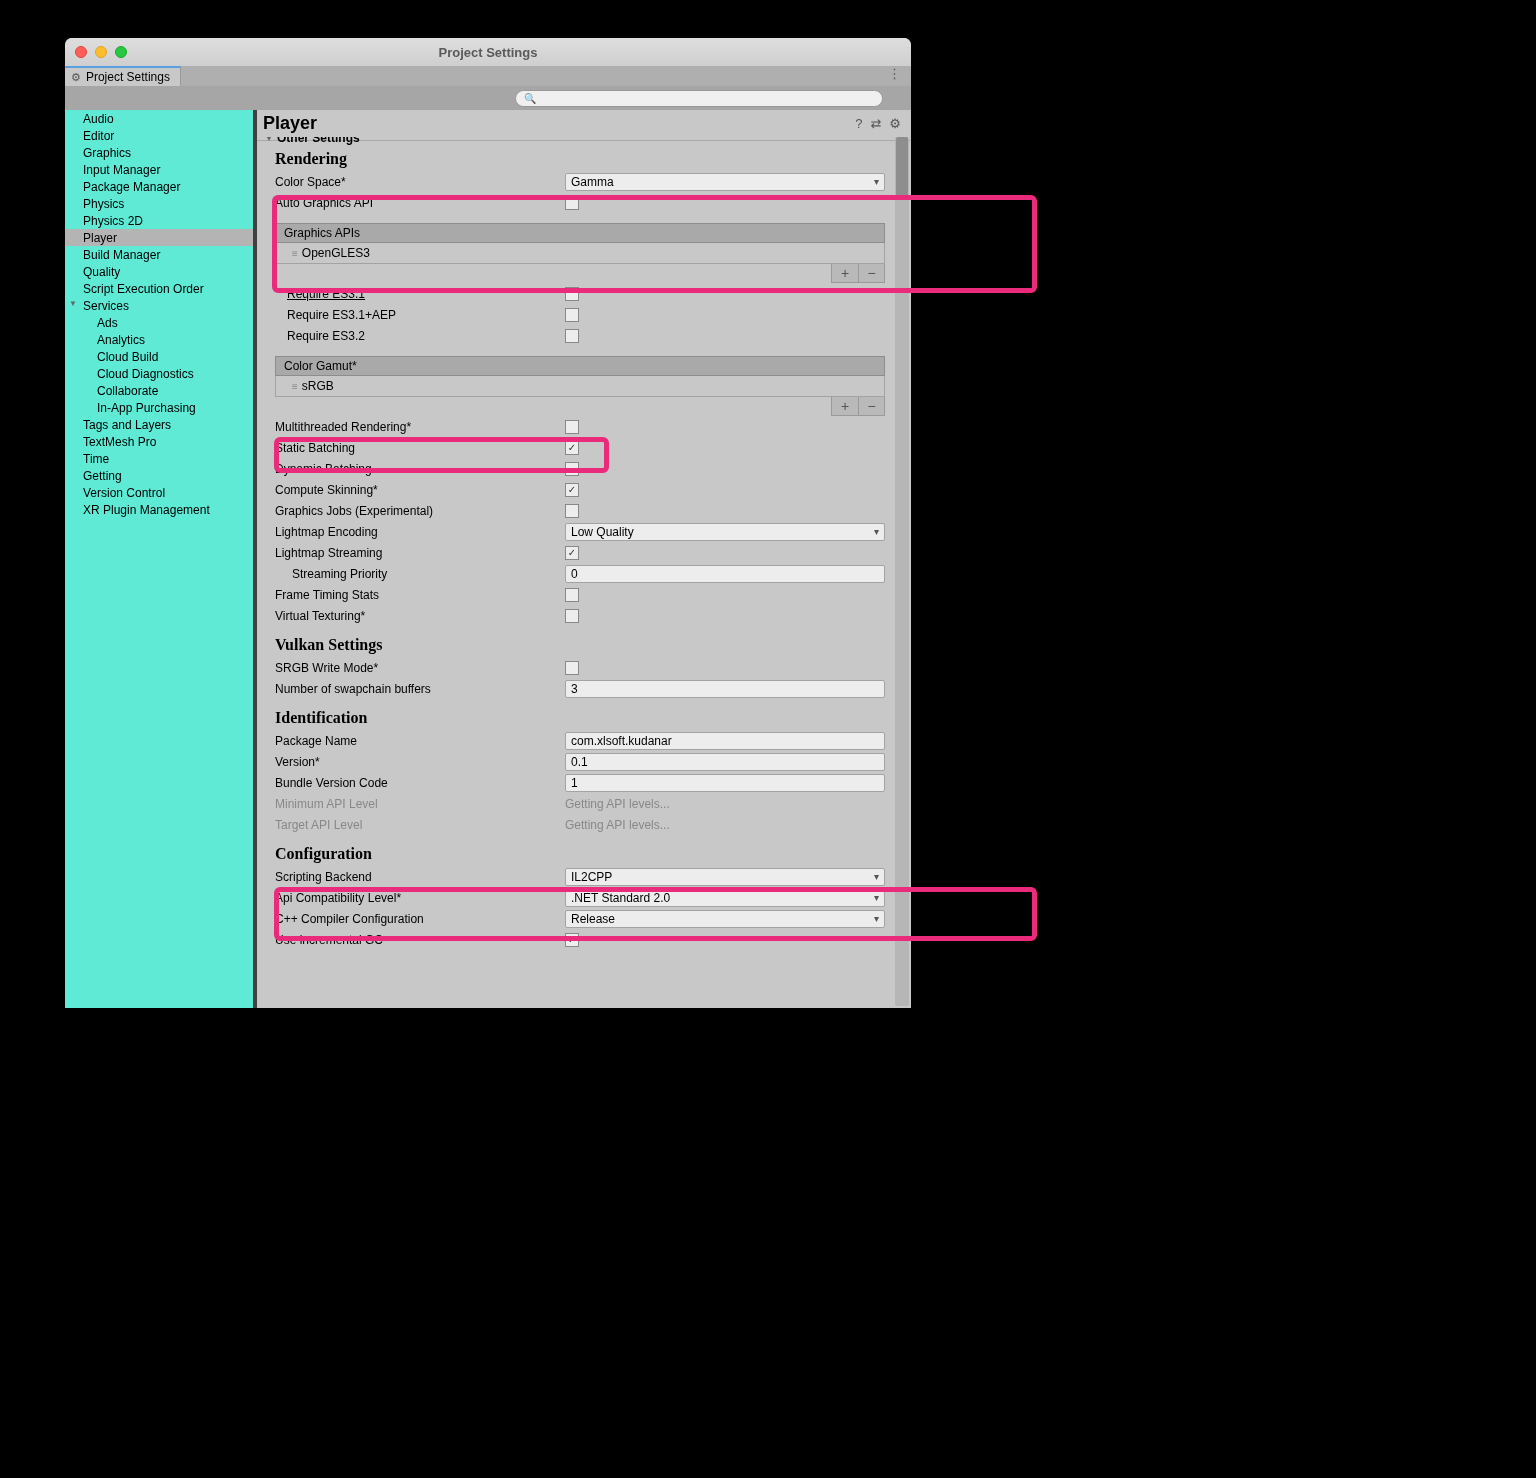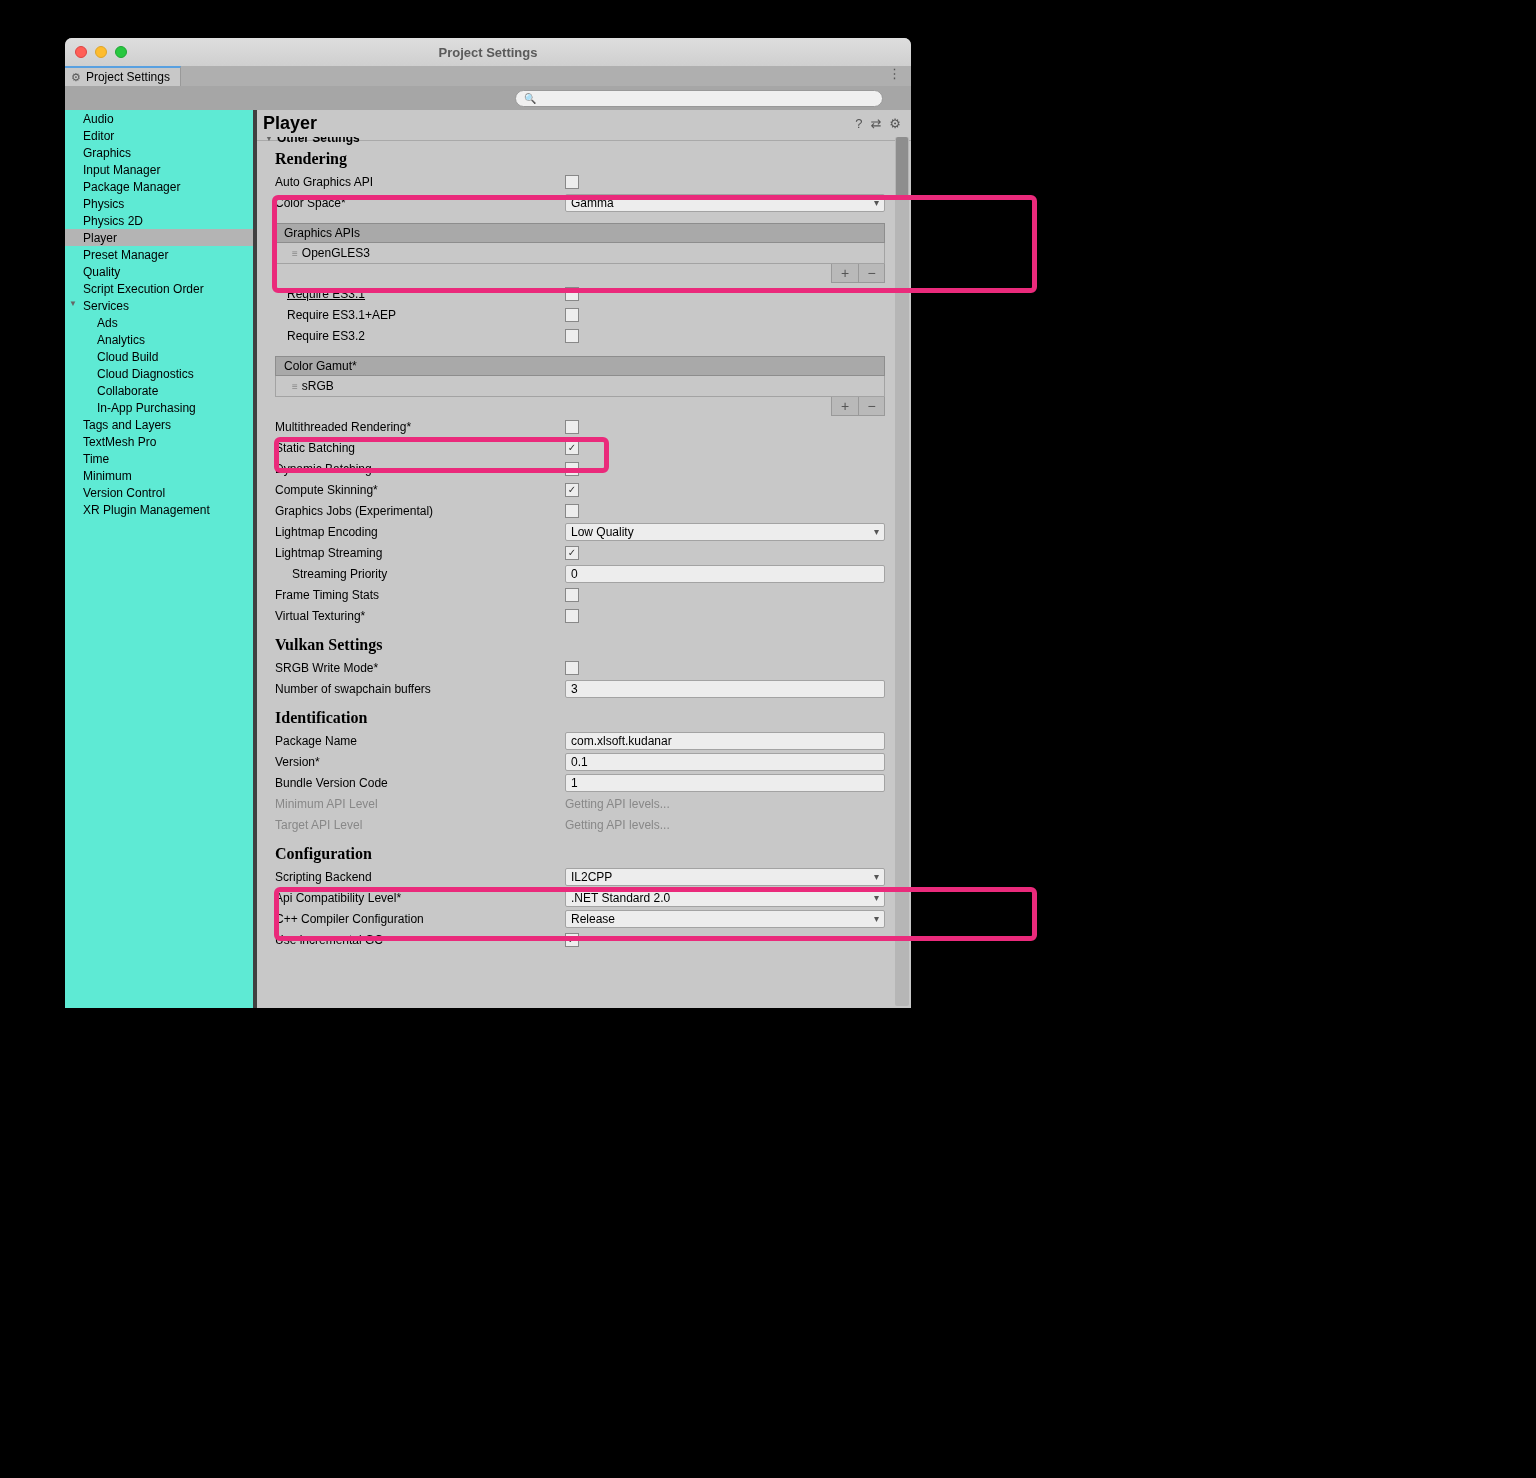--- a/index.html
+++ b/index.html
@@ -89,34 +89,34 @@
 
     <div class="sidebar">
       <div class="side-item">Audio</div>
       <div class="side-item">Editor</div>
       <div class="side-item">Graphics</div>
       <div class="side-item">Input Manager</div>
       <div class="side-item">Package Manager</div>
       <div class="side-item">Physics</div>
       <div class="side-item">Physics 2D</div>
       <div class="side-item sel">Player</div>
-      <div class="side-item">Preset Manager</div>
+      <div class="side-item">Build Manager</div>
       <div class="side-item">Quality</div>
       <div class="side-item">Script Execution Order</div>
       <div class="side-item expand">Services</div>
       <div class="side-item side-sub">Ads</div>
       <div class="side-item side-sub">Analytics</div>
       <div class="side-item side-sub">Cloud Build</div>
       <div class="side-item side-sub">Cloud Diagnostics</div>
       <div class="side-item side-sub">Collaborate</div>
       <div class="side-item side-sub">In-App Purchasing</div>
       <div class="side-item">Tags and Layers</div>
       <div class="side-item">TextMesh Pro</div>
       <div class="side-item">Time</div>
-      <div class="side-item">Minimum</div>
+      <div class="side-item">Getting</div>
       <div class="side-item">Version Control</div>
       <div class="side-item">XR Plugin Management</div>
     </div>
 
     <div class="main">
       <div class="main-header">
         <h1>Player</h1>
         <div class="hdr-icons">
           <span>?</span>
           <span>⇄</span>
@@ -126,31 +126,31 @@
 
       <div class="scrollbar">
         <div class="thumb"></div>
       </div>
 
       <div class="inspector-wrap">
         <div class="fold-hdr" style="margin-top:-7px;">Other Settings</div>
 
         <div class="section-title">Rendering</div>
         <div class="row">
+          <div class="label">Color Space*</div>
+          <div class="ctrl">
+              <div class="dropdown">
+                <span>Gamma</span>
+              </div>
+            </div>
+        </div>
+        <div class="row">
           <div class="label">Auto Graphics API</div>
           <div class="ctrl">
               <span class="checkbox"></span>
-            </div>
-        </div>
-        <div class="row">
-          <div class="label">Color Space*</div>
-          <div class="ctrl">
-              <div class="dropdown">
-                <span>Gamma</span>
-              </div>
             </div>
         </div>
 
         <div class="list-box">
           <div class="list-header">Graphics APIs</div>
           <div class="list-item">
             <span class="drag-handle">≡</span>
             <span>OpenGLES3</span>
           </div>
           <div class="list-footer">

